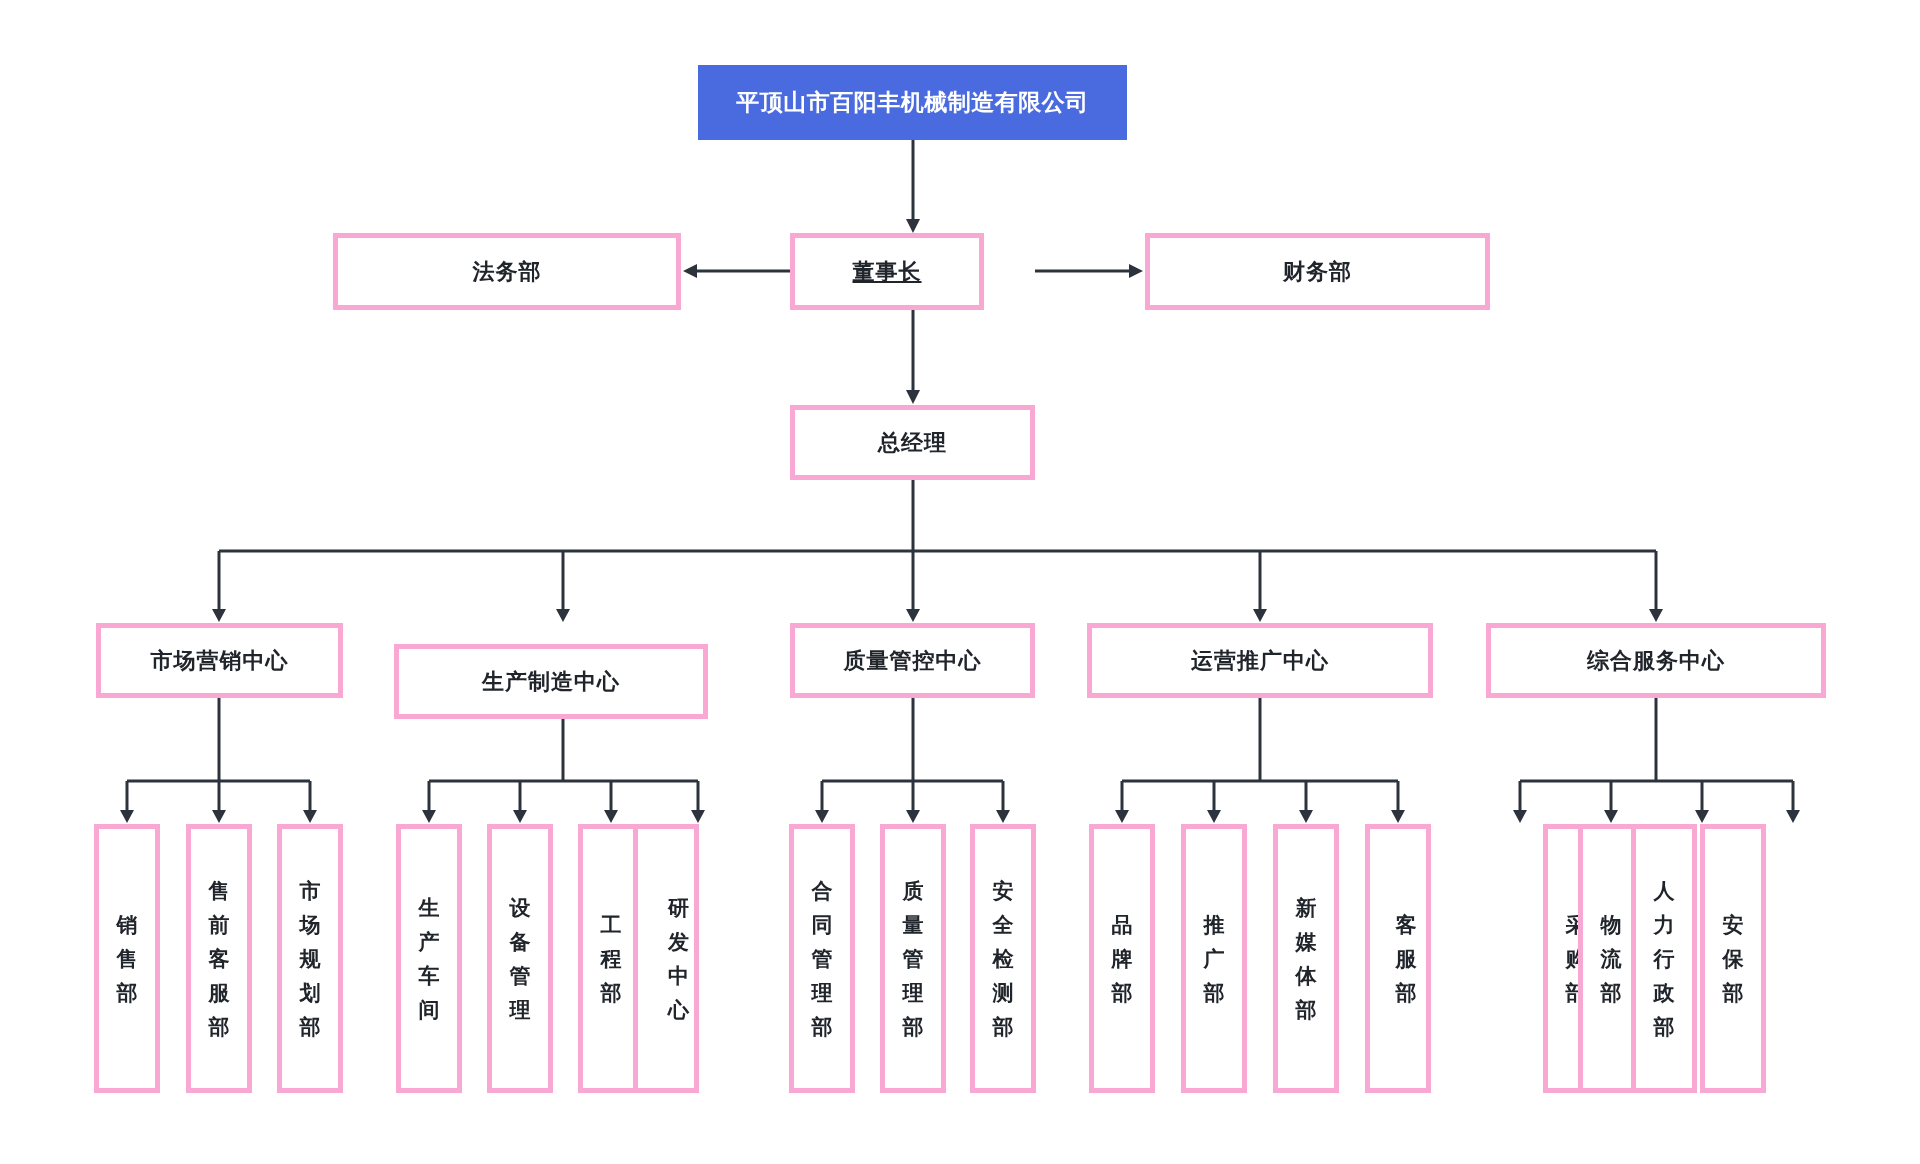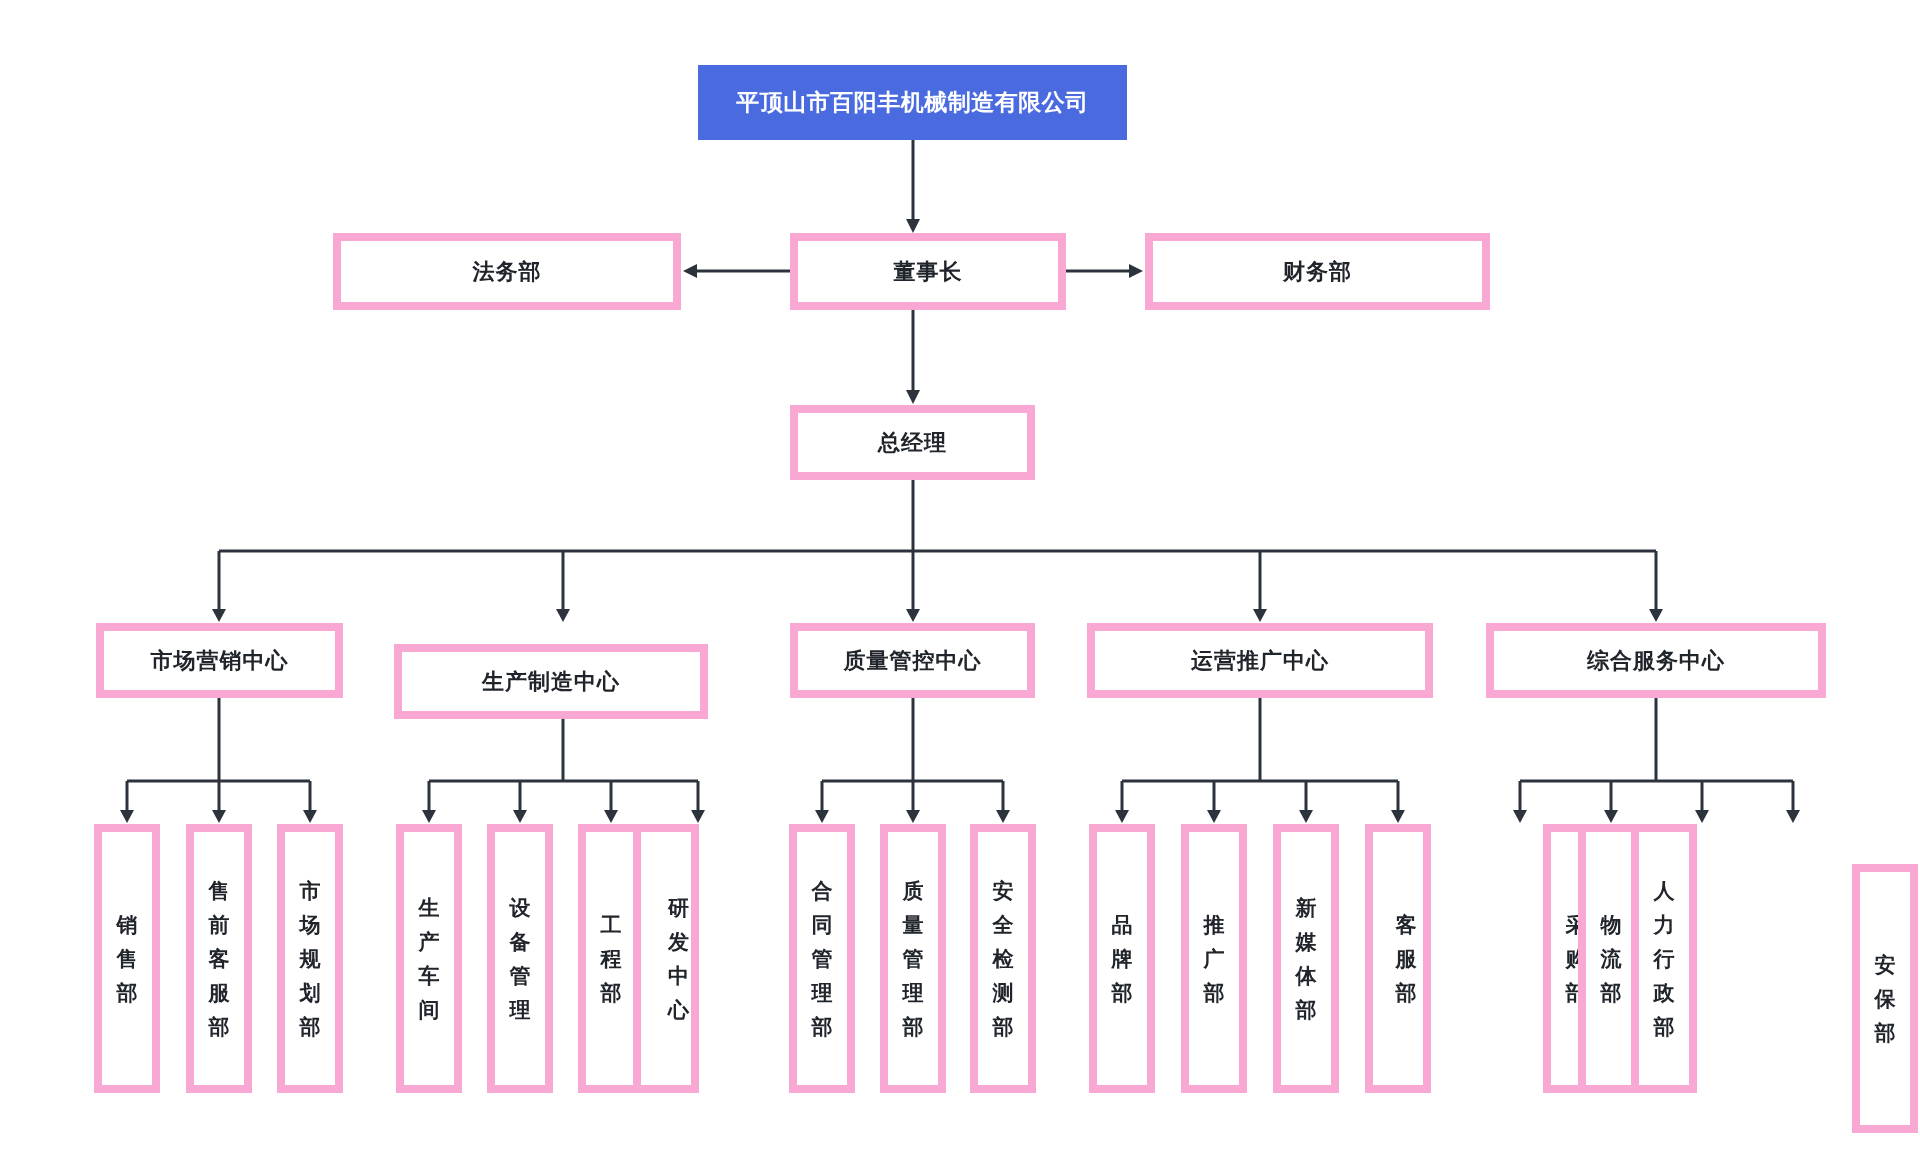--- a/index.html
+++ b/index.html
@@ -15,21 +15,21 @@
     position: absolute;
     left: 0; top: 0;
     width: 1920px; height: 1164px;
   }
   svg.connectors line { stroke: #2d333c; stroke-width: 3; }
   svg.connectors polygon { fill: #2d333c; }
   .node {
     position: absolute;
     box-sizing: border-box;
     background: #ffffff;
-    border: 8px solid #f9a8d4;
+    border: 5px solid #f9a8d4;
     display: flex;
     align-items: center;
     justify-content: center;
     font-weight: bold;
     font-size: 22px;
     color: #20242b;
     letter-spacing: 1px;
     text-align: center;
   }
   .node.root {
@@ -135,21 +135,21 @@
       <polygon points="1604,810 1618,810 1611,823"></polygon>
     <line x1="1702" y1="781" x2="1702" y2="812"></line>
       <polygon points="1695,810 1709,810 1702,823"></polygon>
     <line x1="1793" y1="781" x2="1793" y2="812"></line>
       <polygon points="1786,810 1800,810 1793,823"></polygon>
   </svg>
 
   <div class="node root" style="left:698px; top:65px; width:429px; height:75px;">平顶山市百阳丰机械制造有限公司</div>
 
   <div class="node" style="left:333px; top:233px; width:348px; height:77px;">法务部</div>
-  <div class="node" style="left:790px; top:233px; width:276px; height:77px;">董事长</div>
+  <div class="node" style="left:790px; top:233px; width:194px; height:77px;text-decoration:underline;">董事长</div>
   <div class="node" style="left:1145px; top:233px; width:345px; height:77px;">财务部</div>
 
   <div class="node" style="left:790px; top:405px; width:245px; height:75px;">总经理</div>
 
   <div class="node" style="left:96px; top:623px; width:247px; height:75px;">市场营销中心</div>
   <div class="node" style="left:394px; top:644px; width:314px; height:75px;">生产制造中心</div>
   <div class="node" style="left:790px; top:623px; width:245px; height:75px;">质量管控中心</div>
   <div class="node" style="left:1087px; top:623px; width:346px; height:75px;">运营推广中心</div>
   <div class="node" style="left:1486px; top:623px; width:340px; height:75px;">综合服务中心</div>
 
@@ -201,17 +201,17 @@
 
   <div class="node leaf" style="left:1499px;margin-left:44px;">
     <span class="vtext">采购部</span>
   </div>
   <div class="node leaf" style="left:1578px;">
     <span class="vtext">物流部</span>
   </div>
   <div class="node leaf" style="left:1631px;">
     <span class="vtext">人力行政部</span>
   </div>
-  <div class="node leaf" style="left:1852px;margin-top:40px;">
+  <div class="node leaf" style="left:1700px;">
     <span class="vtext">安保部</span>
   </div>
 
 </div>
 
 </body></html>

